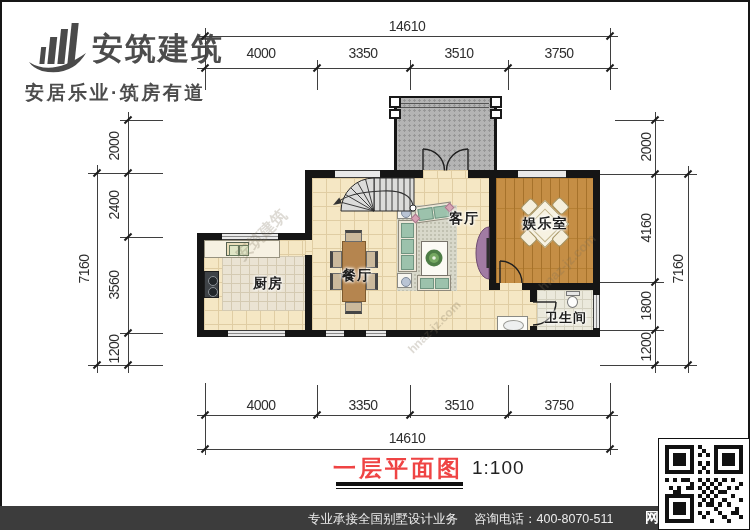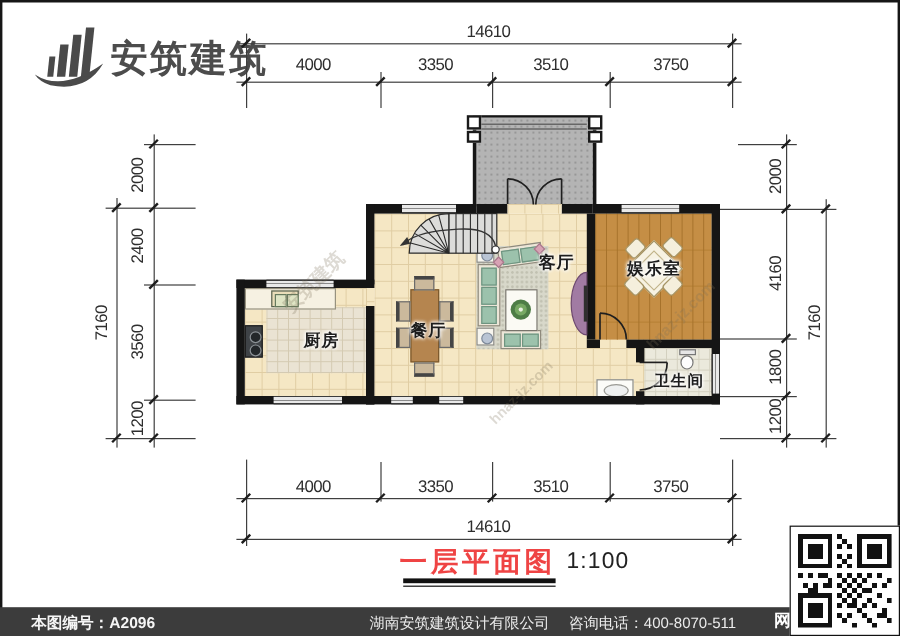--- a/index.html
+++ b/index.html
@@ -62,20 +62,21 @@
       <path d="M3 42 Q 26 57 60 33 Q 46 57 16 51 Q 7 48 3 42 Z"></path>
       <g transform="skewX(-6)">
         <rect x="18" y="27" width="5" height="17"></rect>
         <rect x="26" y="17" width="7" height="27"></rect>
         <rect x="36" y="9" width="7" height="35"></rect>
         <rect x="46" y="3" width="7" height="41"></rect>
       </g>
     </g>
   </svg>
   <div class="brand-name">安筑建筑</div>
+  <div class="brand-tag">安居乐业·筑房有道</div>
 
   <div class="dl" style="left:197px;top:36px;width:421px;height:1px"></div>
   <div class="dl" style="left:197px;top:68px;width:421px;height:1px"></div>
   <div class="dl" style="left:205px;top:28px;width:1px;height:62px"></div>
   <div class="dl" style="left:317px;top:60px;width:1px;height:30px"></div>
   <div class="dl" style="left:410px;top:60px;width:1px;height:30px"></div>
   <div class="dl" style="left:508px;top:60px;width:1px;height:30px"></div>
   <div class="dl" style="left:610px;top:28px;width:1px;height:62px"></div>
   <div class="tick" style="left:200px;top:35px"></div>
   <div class="tick" style="left:605px;top:35px"></div>
@@ -287,23 +288,22 @@
   <span class="wm" style="left:230px;top:225px;font-size:16px">安筑建筑</span>
   <span class="wm" style="left:530px;top:255px;font-size:13px">hnaz-jz.com</span>
   <span class="wm" style="left:400px;top:320px;font-size:12px">hnaz-jz.com</span>
 
   <div class="plan-title">一层平面图</div>
   <div class="plan-scale">1:100</div>
   <div class="tl-thick"></div>
   <div class="tl-thin"></div>
 
   <div class="footer-bar"></div>
-  <div class="f-no">本图编号：A2096</div>
   <div class="f-row">
-    <span>湖南安筑建筑设计有限公司</span>
+    <span>专业承接全国别墅设计业务</span>
     <span>咨询电话：400-8070-511</span>
   </div>
   <div class="f-web">网</div>
   <div class="qr-box">
     <svg width="78" height="78" viewBox="0 0 19 19" style="position:absolute;left:6px;top:6px" shape-rendering="crispEdges">
       <g fill="#111">
         <rect x="0" y="0" width="7" height="7"></rect>
           <rect x="12" y="0" width="7" height="7"></rect>
           <rect x="0" y="12" width="7" height="7"></rect>
       </g>

